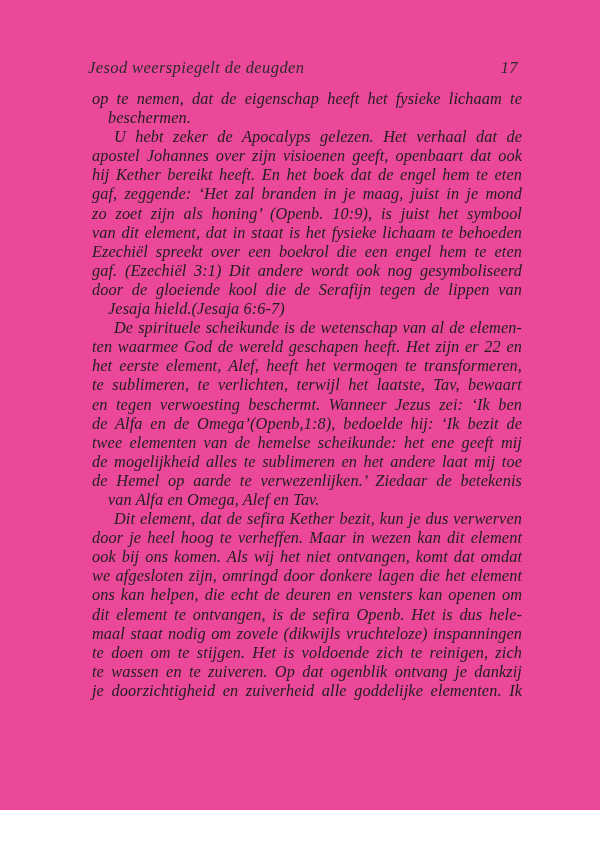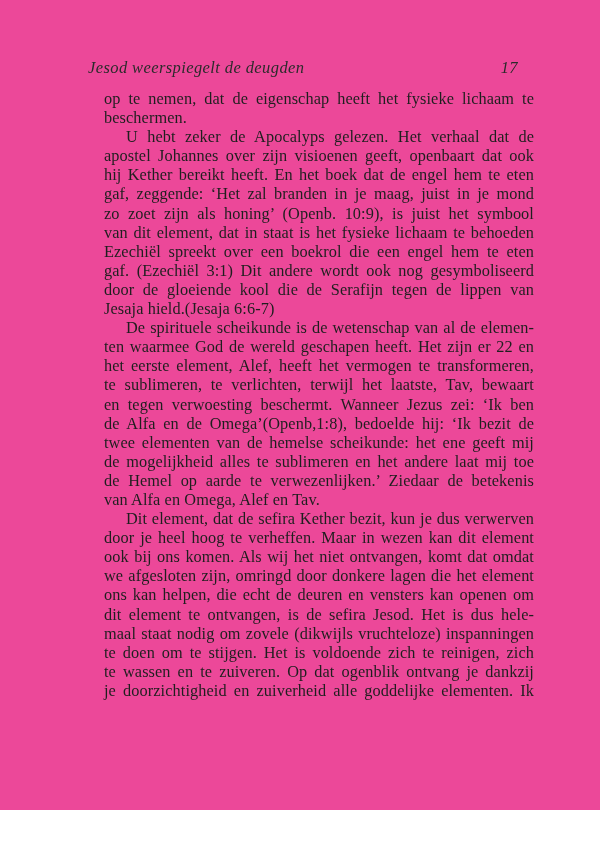--- a/index.html
+++ b/index.html
@@ -24,39 +24,41 @@
     display: flex;
     justify-content: space-between;
     align-items: baseline;
     font-style: italic;
     font-size: 16.5px;
     letter-spacing: 0.4px;
     color: #2b2b2b;
   }
   .text-block {
     position: absolute;
-    left: 104px;
+    left: 92px;
     top: 89px;
     width: 430px;
     font-size: 16.3px;
     line-height: 19.1px;
     letter-spacing: 0.1px;
     color: #1f1f1f;
+    font-style: italic;
   }
   .paragraph {
     margin: 0;
     padding: 0;
   }
   .line {
     text-align: justify;
     text-align-last: justify;
     white-space: normal;
   }
   .line.last {
     text-align-last: left;
+    margin-left: 16px;
   }
   .line.indent {
     text-indent: 22px;
   }
 </style>
 </head>
 <body>
 
 <div class="page">
   <div class="running-head">
@@ -91,20 +93,20 @@
         <div class="line">de mogelijkheid alles te sublimeren en het andere laat mij toe</div>
         <div class="line">de Hemel op aarde te verwezenlijken.’ Ziedaar de betekenis</div>
         <div class="line last">van Alfa en Omega, Alef en Tav.</div>
       </div>
       <div class="paragraph">
         <div class="line indent">Dit element, dat de sefira Kether bezit, kun je dus verwerven</div>
         <div class="line">door je heel hoog te verheffen. Maar in wezen kan dit element</div>
         <div class="line">ook bij ons komen. Als wij het niet ontvangen, komt dat omdat</div>
         <div class="line">we afgesloten zijn, omringd door donkere lagen die het element</div>
         <div class="line">ons kan helpen, die echt de deuren en vensters kan openen om</div>
-        <div class="line">dit element te ontvangen, is de sefira Jesod. Het is dus hele-</div>
+        <div class="line">dit element te ontvangen, is de sefira Openb. Het is dus hele-</div>
         <div class="line">maal staat nodig om zovele (dikwijls vruchteloze) inspanningen</div>
         <div class="line">te doen om te stijgen. Het is voldoende zich te reinigen, zich</div>
         <div class="line">te wassen en te zuiveren. Op dat ogenblik ontvang je dankzij</div>
         <div class="line">je doorzichtigheid en zuiverheid alle goddelijke elementen. Ik</div>
       </div>
     </div>
 </div>
 
 </body></html>

